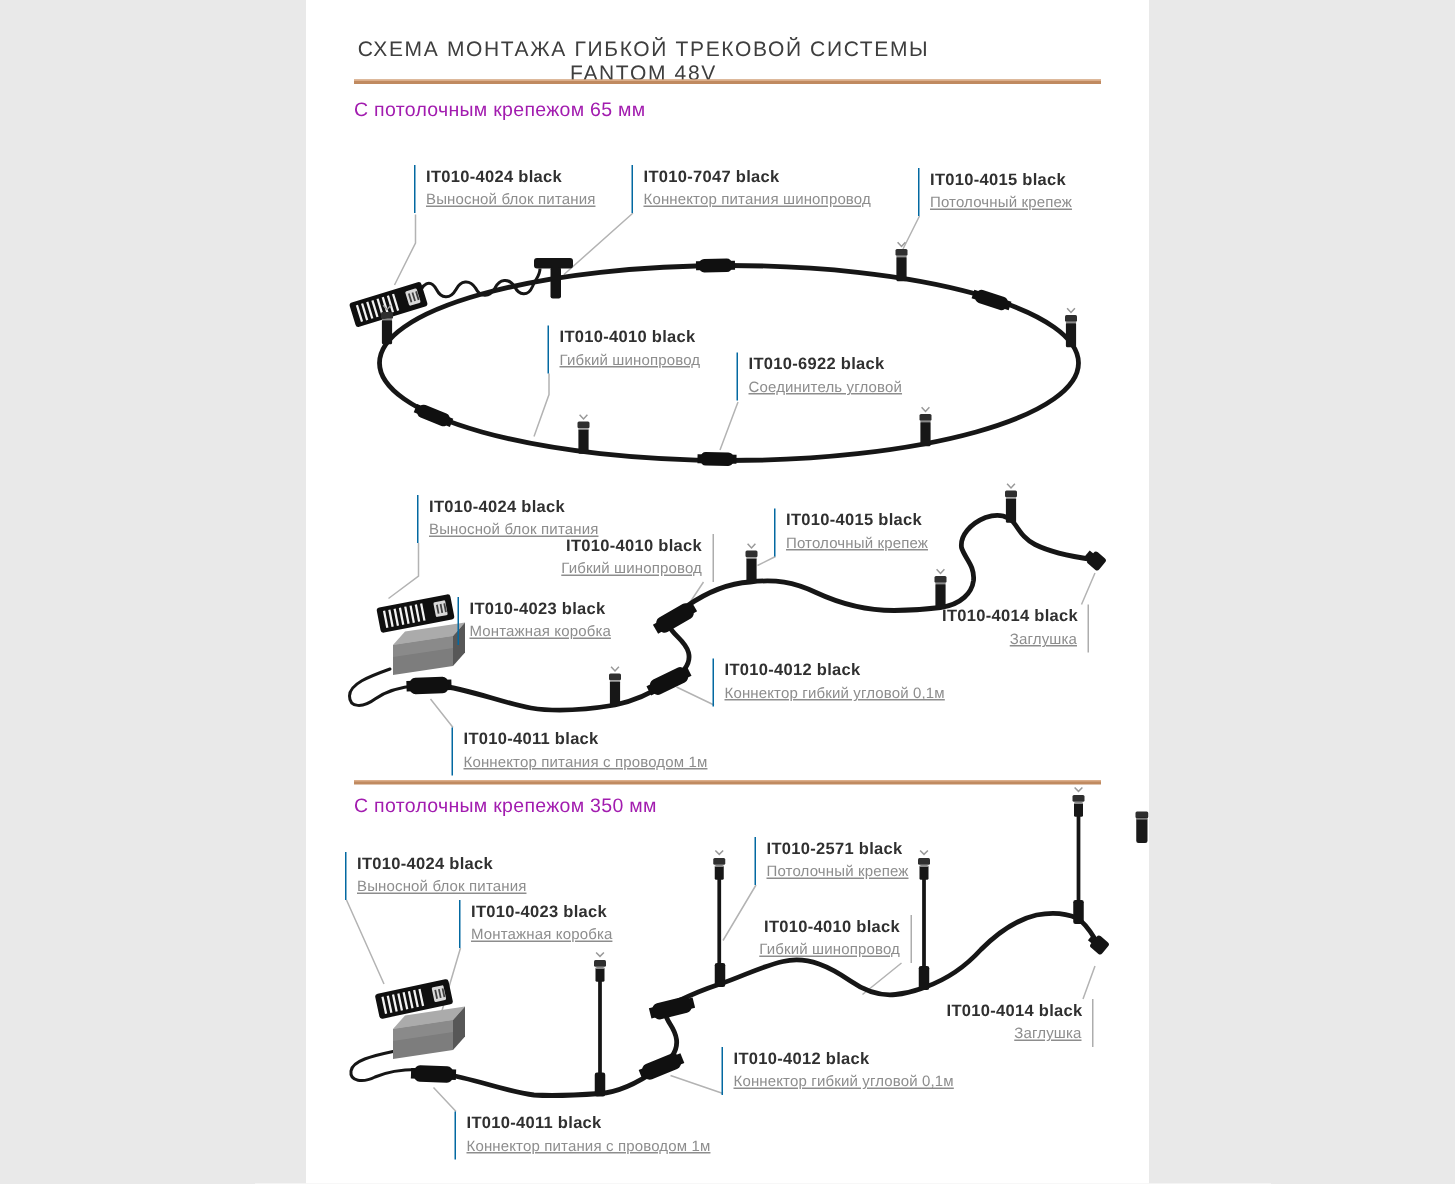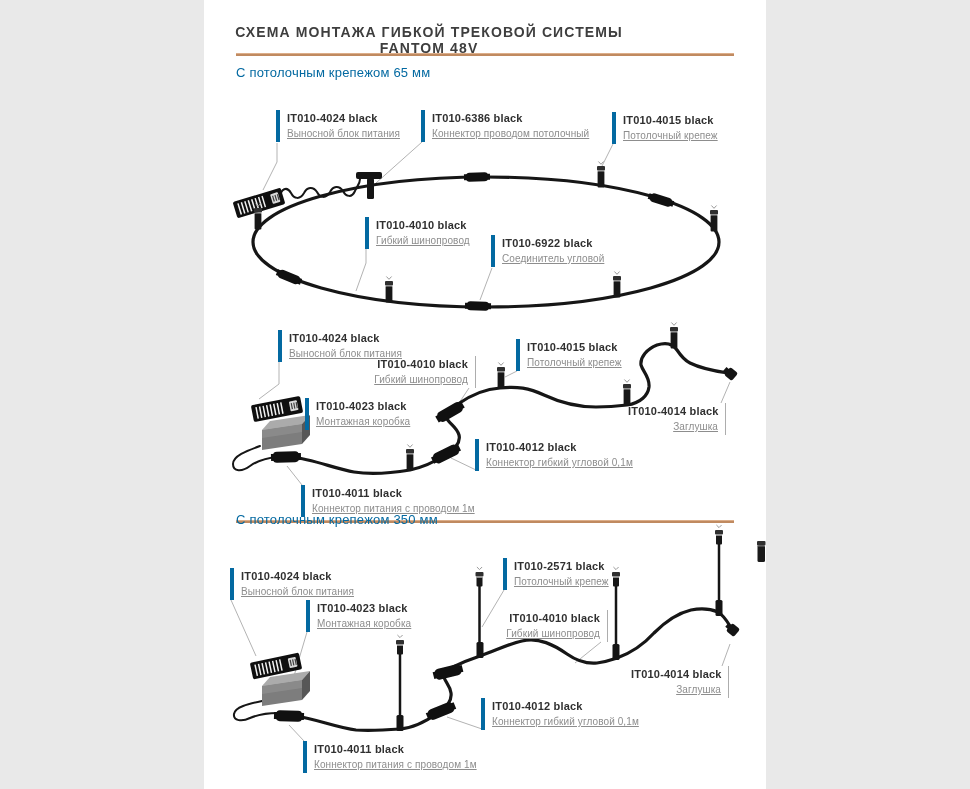--- a/index.html
+++ b/index.html
@@ -8,54 +8,54 @@
     background:#e9e9e9;
     font-family:"Liberation Sans", sans-serif;
     -webkit-font-smoothing:antialiased;
   }
   .page{
     position:absolute;left:204px;top:0;width:562px;height:789px;
     background:#ffffff;
   }
   .title{
     position:absolute;left:204px;top:24px;width:450px;
-    text-align:center;font-size:14px;font-weight:700;letter-spacing:1.1px;
+    text-align:center;font-size:14px;font-weight:400;letter-spacing:1.1px;
     color:#3e3e3e;
   }
   .divider{
     position:absolute;left:236px;width:498px;height:2px;background:#c08a60;
     border-top:1px solid #dcae8a;
   }
   .heading{
-    position:absolute;left:236px;font-size:13px;color:#0369a1;letter-spacing:.2px;
+    position:absolute;left:236px;font-size:13px;color:#a21caf;letter-spacing:.2px;
   }
   svg.layer{position:absolute;left:0;top:0;}
   .lbl{
-    position:absolute;border-left:4px solid #0369a1;padding:1px 0 1px 7px;
+    position:absolute;border-left:1px solid #0369a1;padding:1px 0 1px 7px;
     white-space:nowrap;
   }
   .lbl.r{
     border-left:none;border-right:1px solid #adadad;padding:1px 7px 1px 0;
     text-align:right;
   }
   .lbl .code{font-size:11px;line-height:15px;font-weight:700;color:#303030;letter-spacing:.2px;}
   .lbl .desc{font-size:10px;line-height:15px;color:#8d8d8d;letter-spacing:.1px;text-decoration:underline;}
   .track{stroke:#161616;}
   .leader{stroke:#b3b3b3;stroke-width:1;fill:none;}
 </style>
 </head>
 <body style="background: rgb(233, 233, 233);">
 
 <div class="page"></div>
 
 <div class="title">СХЕМА МОНТАЖА ГИБКОЙ ТРЕКОВОЙ СИСТЕМЫ FANTOM 48V</div>
 <div class="divider" style="top: 53px; background: rgb(192, 138, 96);"></div>
 <div class="heading" style="top:65px">С потолочным крепежом 65 мм</div>
 <div class="divider" style="top: 520px; background: rgb(192, 138, 96);"></div>
-<div class="heading" style="top:512px">С потолочным крепежом 350 мм</div>
+<div class="heading" style="top:529px">С потолочным крепежом 350 мм</div>
 
 <svg class="layer" width="970" height="789" viewBox="0 0 970 789">
   <defs>
     <g id="mountS">
       <path d="M-2.6,-25.5 L0,-22.7 L2.6,-25.5" stroke="#999" stroke-width="1" fill="none"></path>
       <rect x="-4" y="-21" width="8" height="4.5" rx="1" fill="#2f2f2f"></rect>
       <rect x="-3.4" y="-16" width="6.8" height="16.5" rx="1" fill="#171717"></rect>
       <rect x="-3.4" y="-16.4" width="6.8" height="1" fill="#8a8a8a"></rect>
     </g>
     <g id="rodhead">
@@ -178,22 +178,22 @@
       <rect x="757.5" y="545.4" width="7.5" height="1" fill="#888"></rect>
     </g>
   </g>
 </svg>
 
 <div class="lbl" style="left:276px;top:110px">
   <div class="code">IT010-4024 black</div>
   <div class="desc">Выносной блок питания</div>
 </div>
 <div class="lbl" style="left:421px;top:110px">
-  <div class="code">IT010-6386 black</div>
-  <div class="desc">Коннектор проводом потолочный</div>
+  <div class="code">IT010-7047 black</div>
+  <div class="desc">Коннектор питания шинопровод</div>
 </div>
 <div class="lbl" style="left:612px;top:112px">
   <div class="code">IT010-4015 black</div>
   <div class="desc">Потолочный крепеж</div>
 </div>
 <div class="lbl" style="left:365px;top:217px">
   <div class="code">IT010-4010 black</div>
   <div class="desc">Гибкий шинопровод</div>
 </div>
 <div class="lbl" style="left:491px;top:235px">

